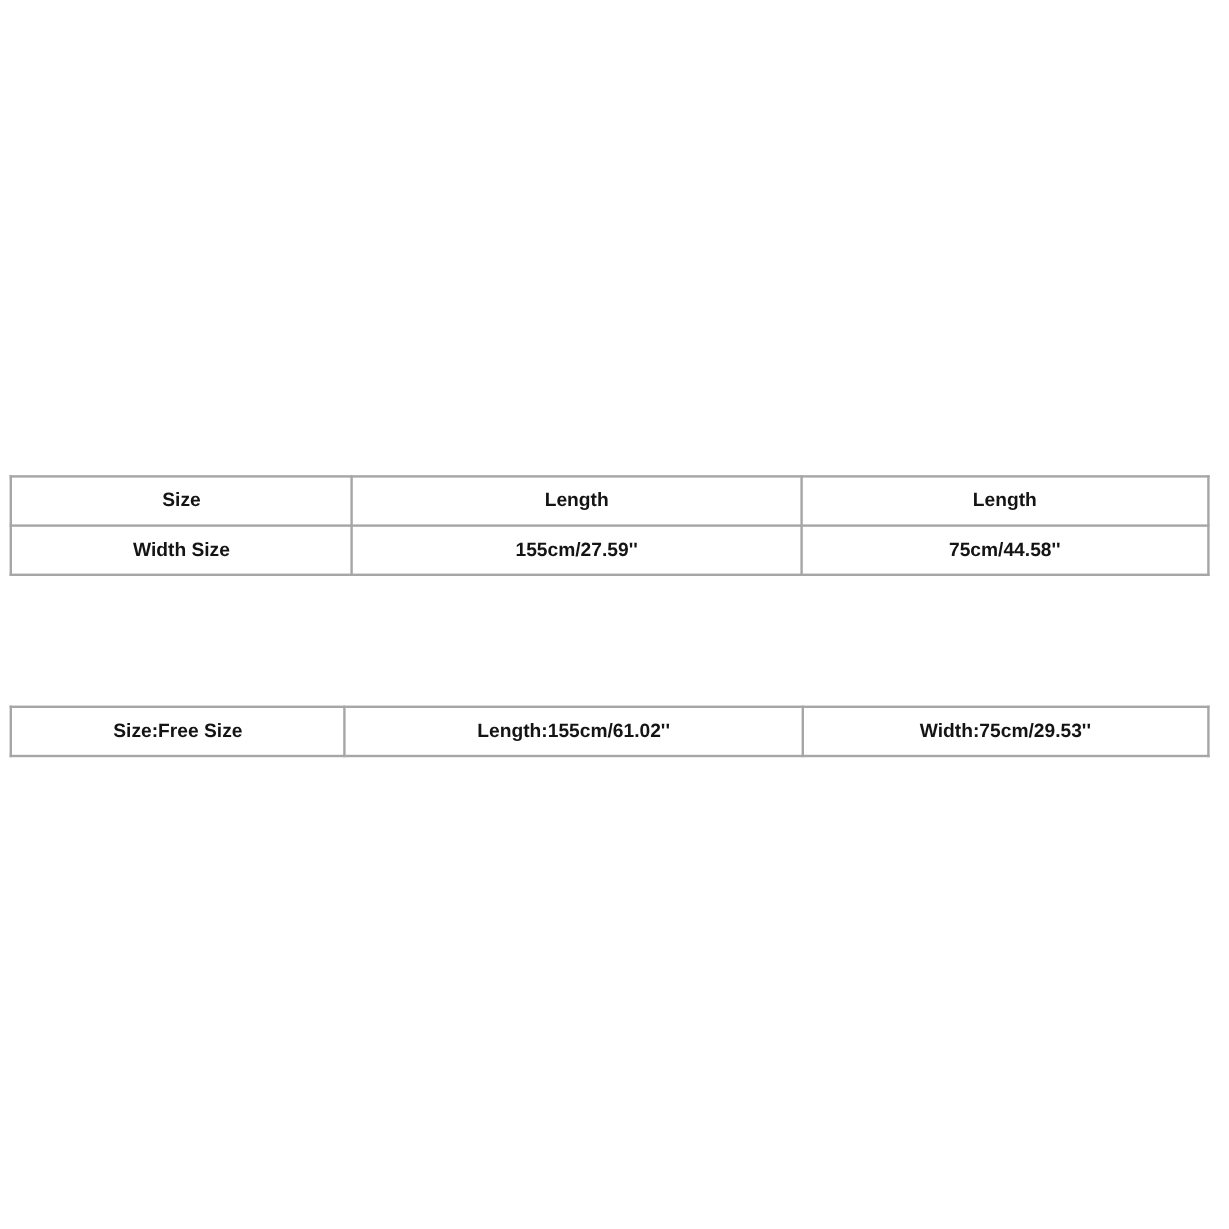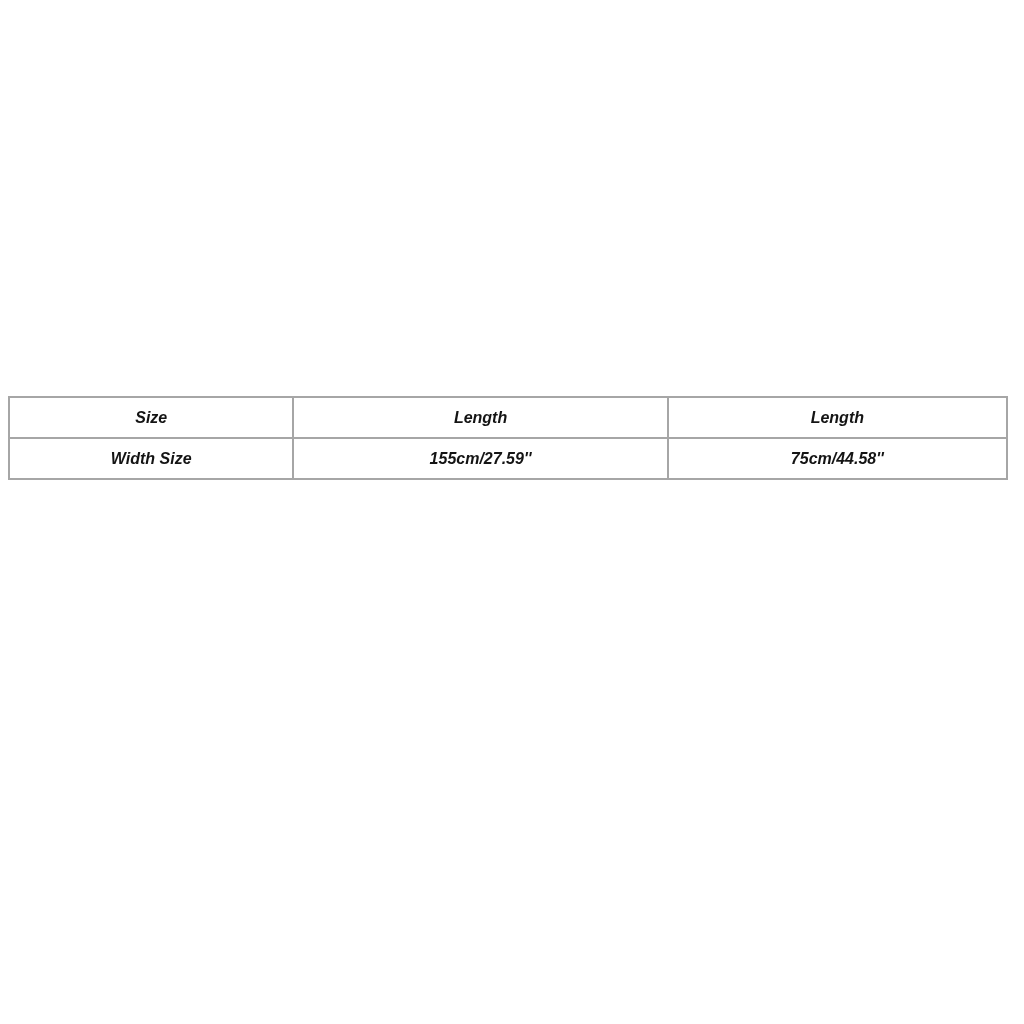--- a/index.html
+++ b/index.html
@@ -10,21 +10,20 @@
     height: 1024px;
     position: relative;
     font-family: "Liberation Sans", sans-serif;
   }
   .page {
     position: relative;
     width: 1024px;
     height: 1024px;
     background: #ffffff;
     overflow: hidden;
-    font-style: italic;
   }
   table.size-tbl {
     position: absolute;
     left: 8px;
     width: 1000px;
     border-collapse: collapse;
     table-layout: fixed;
     background: #ffffff;
   }
   table.size-tbl th,
@@ -64,14 +63,28 @@
     </thead>
     <tbody>
       <tr>
         <td>Width Size</td>
         <td>155cm/27.59''</td>
         <td>75cm/44.58''</td>
       </tr>
     </tbody>
   </table>
 
+  <table class="size-tbl" id="size-summary-table">
+    <colgroup>
+      <col style="width:27.9%">
+      <col style="width:38.2%">
+      <col style="width:33.9%">
+    </colgroup>
+    <tbody>
+      <tr>
+        <td>Size:Free Size</td>
+        <td>Length:155cm/61.02''</td>
+        <td>Width:75cm/29.53''</td>
+      </tr>
+    </tbody>
+  </table>
 
 </div>
 
 </body></html>

